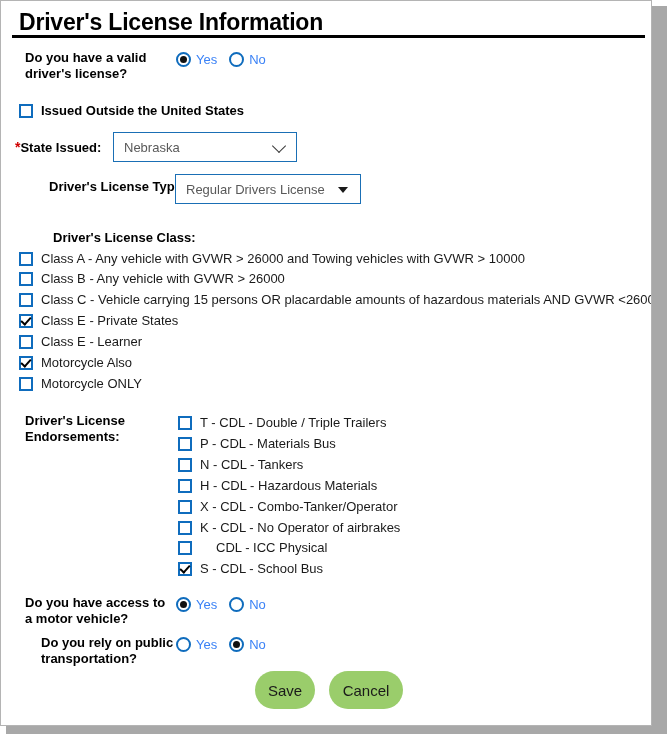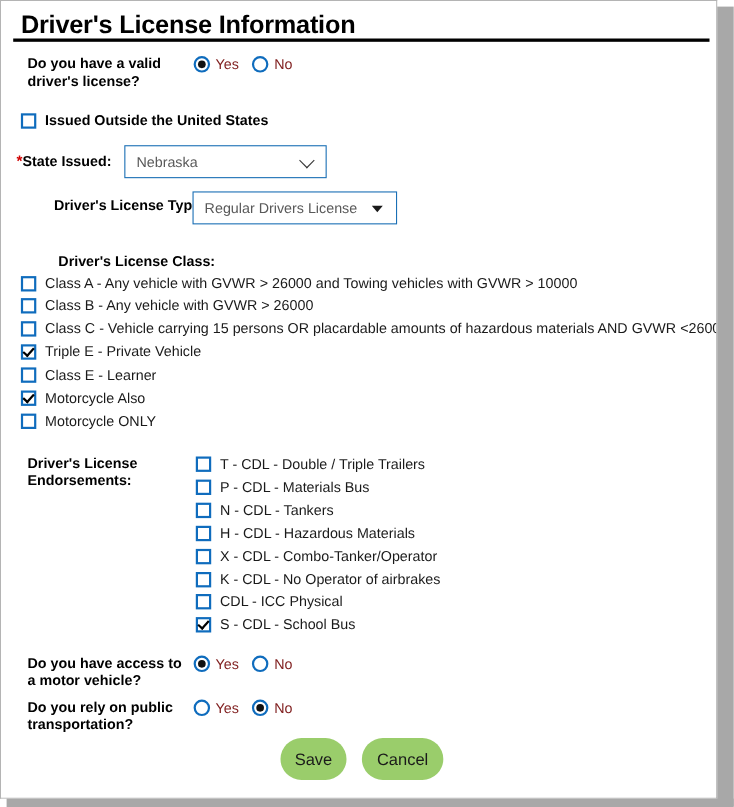--- a/index.html
+++ b/index.html
@@ -119,21 +119,21 @@
     content: "";
     position: absolute;
     left: 50%; top: 50%;
     width: 7px; height: 7px;
     margin-left: -3.5px; margin-top: -3.5px;
     border-radius: 50%;
     background: #111111;
   }
   .radio-label {
     font-size: 13px;
-    color: #7f1d1d;
+    color: #3b82f6;
     vertical-align: middle;
     margin-left: 5px;
     margin-right: 12px;
   }
 
   
   .cbox {
     display: inline-block;
     width: 14px; height: 14px;
     border: 2px solid #0f6cbd;
@@ -254,21 +254,21 @@
     <div class="row" style="left:18px; top:248px;">
       <span class="cbox"></span><span class="lbl-normal" style="margin-left:8px; vertical-align:middle;">Class A - Any vehicle with GVWR &gt; 26000 and Towing vehicles with GVWR &gt; 10000</span>
     </div>
     <div class="row" style="left:18px; top:268px;">
       <span class="cbox"></span><span class="lbl-normal" style="margin-left:8px; vertical-align:middle;">Class B - Any vehicle with GVWR &gt; 26000</span>
     </div>
     <div class="row" style="left:18px; top:289px;">
       <span class="cbox"></span><span class="lbl-normal" style="margin-left:8px; vertical-align:middle;">Class C - Vehicle carrying 15 persons OR placardable amounts of hazardous materials AND GVWR &lt;26001</span>
     </div>
     <div class="row" style="left:18px; top:310px;">
-      <span class="cbox checked"></span><span class="lbl-normal" style="margin-left:8px; vertical-align:middle;">Triple E - Private Vehicle</span>
+      <span class="cbox checked"></span><span class="lbl-normal" style="margin-left:8px; vertical-align:middle;">Class E - Private States</span>
     </div>
     <div class="row" style="left:18px; top:331px;">
       <span class="cbox"></span><span class="lbl-normal" style="margin-left:8px; vertical-align:middle;">Class E - Learner</span>
     </div>
     <div class="row" style="left:18px; top:352px;">
       <span class="cbox checked"></span><span class="lbl-normal" style="margin-left:8px; vertical-align:middle;">Motorcycle Also</span>
     </div>
     <div class="row" style="left:18px; top:373px;">
       <span class="cbox"></span><span class="lbl-normal" style="margin-left:8px; vertical-align:middle;">Motorcycle ONLY</span>
     </div>
@@ -290,35 +290,35 @@
     <div class="row" style="left:177px; top:475px;">
       <span class="cbox"></span><span class="lbl-normal" style="margin-left:8px; vertical-align:middle;">H - CDL - Hazardous Materials</span>
     </div>
     <div class="row" style="left:177px; top:496px;">
       <span class="cbox"></span><span class="lbl-normal" style="margin-left:8px; vertical-align:middle;">X - CDL - Combo-Tanker/Operator</span>
     </div>
     <div class="row" style="left:177px; top:517px;">
       <span class="cbox"></span><span class="lbl-normal" style="margin-left:8px; vertical-align:middle;">K - CDL - No Operator of airbrakes</span>
     </div>
     <div class="row" style="left:177px; top:537px;">
-      <span class="cbox"></span><span class="lbl-normal" style="margin-left:8px; vertical-align:middle;text-align:right;">CDL - ICC Physical</span>
+      <span class="cbox"></span><span class="lbl-normal" style="margin-left:24px; vertical-align:middle;text-align:right;">CDL - ICC Physical</span>
     </div>
     <div class="row" style="left:177px; top:558px;">
       <span class="cbox checked"></span><span class="lbl-normal" style="margin-left:8px; vertical-align:middle;">S - CDL - School Bus</span>
     </div>
 
     <div class="row lbl-bold" style="left:24px; top:594px; width:155px; white-space:normal;">
       <span>Do you have access to</span><br>
       <span>a motor vehicle?</span>
     </div>
     <div class="row" style="left:175px; top:594px;">
       <span class="radio checked"></span><span class="radio-label">Yes</span><span class="radio"></span><span class="radio-label">No</span>
     </div>
 
-    <div class="row lbl-bold" style="left:24px; top:634px; width:155px; white-space:normal;">
+    <div class="row lbl-bold" style="left:40px; top:634px; width:155px; white-space:normal;">
       <span>Do you rely on public</span><br>
       <span>transportation?</span>
     </div>
     <div class="row" style="left:175px; top:634px;">
       <span class="radio"></span><span class="radio-label">Yes</span><span class="radio checked"></span><span class="radio-label">No</span>
     </div>
 
     <button class="btn" style="left:254px; top:670px; width:60px;">Save</button>
     <button class="btn" style="left:328px; top:670px; width:74px;">Cancel</button>
 

